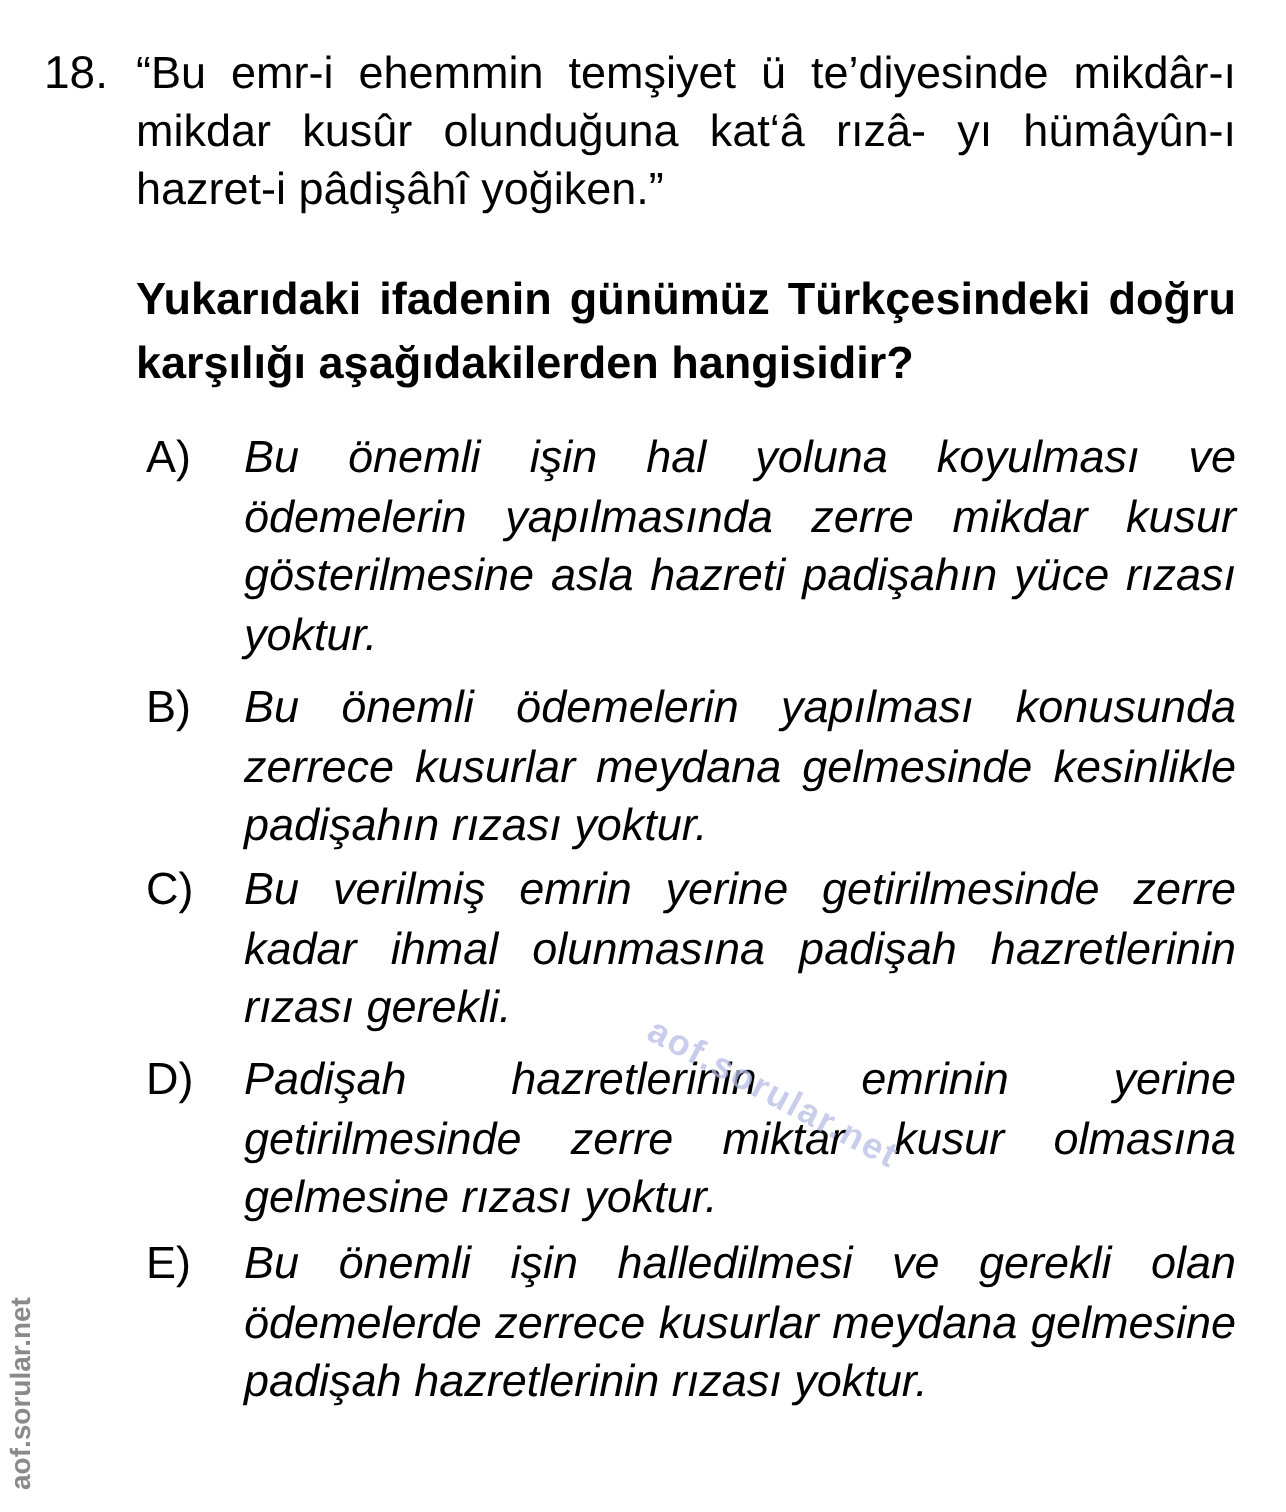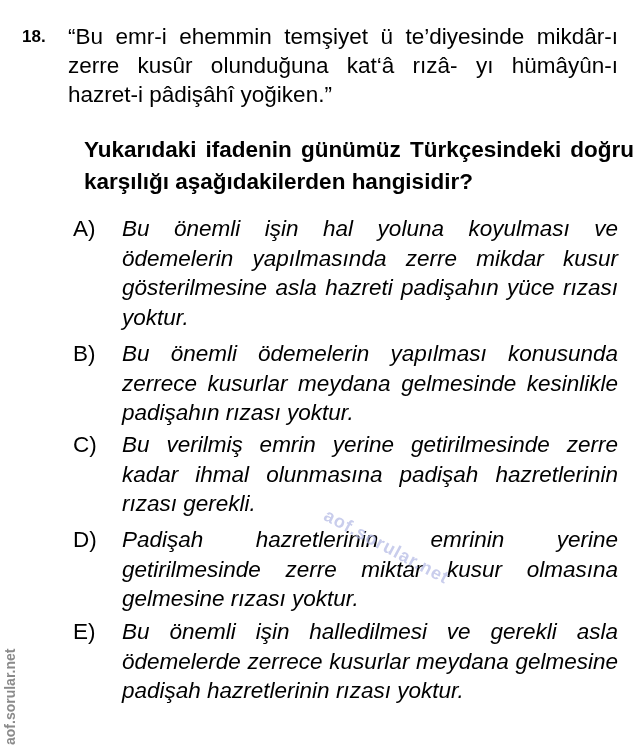--- a/index.html
+++ b/index.html
@@ -18,22 +18,22 @@
     .question {
       position: absolute;
       left: 0;
       top: 0;
       width: 643px;
     }
     .q-number {
       position: absolute;
       left: 22px;
       top: 22px;
-      font-size: 17px;
-      font-weight: bold;
+      font-size: 23px;
+      font-weight: normal;
       line-height: 29px;
     }
     .q-quote {
       position: absolute;
       left: 68px;
       top: 22px;
       width: 550px;
       font-size: 22.5px;
       line-height: 29px;
       text-align: justify;
@@ -42,21 +42,20 @@
     .q-prompt {
       position: absolute;
       left: 68px;
       top: 134px;
       width: 550px;
       font-size: 22.5px;
       font-weight: bold;
       line-height: 32px;
       text-align: justify;
       text-align-last: left;
-      margin-left: 16px;
     }
     .option {
       position: absolute;
       left: 0;
       width: 643px;
     }
     .opt-label {
       position: absolute;
       left: 73px;
       top: 0;
@@ -97,21 +96,21 @@
       transform: rotate(-90deg);
       transform-origin: left top;
       white-space: nowrap;
     }
   </style>
 </head>
 <body>
 
 <div class="question">
   <div class="q-number">18.</div>
-  <div class="q-quote">“Bu emr-i ehemmin temşiyet ü te’diyesinde mikdâr-ı zerre kusûr olunduğuna kat‘â rızâ- yı hümâyûn-ı hazret-i pâdişâhî yoğiken.”</div>
+  <div class="q-quote">“Bu emr-i ehemmin temşiyet ü te’diyesinde mikdâr-ı mikdar kusûr olunduğuna kat‘â rızâ- yı hümâyûn-ı hazret-i pâdişâhî yoğiken.”</div>
   <div class="q-prompt">Yukarıdaki ifadenin günümüz Türkçesindeki doğru karşılığı aşağıdakilerden hangisidir?</div>
 </div>
 
 <div class="option" style="top:214px;">
   <span class="opt-label">A)</span>
   <div class="opt-text">Bu önemli işin hal yoluna koyulması ve ödemelerin yapılmasında zerre mikdar kusur gösterilmesine asla hazreti padişahın yüce rızası yoktur.</div>
 </div>
 
 <div class="option" style="top:339px;">
   <span class="opt-label">B)</span>
@@ -123,17 +122,17 @@
   <div class="opt-text">Bu verilmiş emrin yerine getirilmesinde zerre kadar ihmal olunmasına padişah hazretlerinin rızası gerekli.</div>
 </div>
 
 <div class="option" style="top:525px;">
   <span class="opt-label">D)</span>
   <div class="opt-text">Padişah hazretlerinin emrinin yerine getirilmesinde zerre miktar kusur olmasına gelmesine rızası yoktur.</div>
 </div>
 
 <div class="option" style="top:617px;">
   <span class="opt-label">E)</span>
-  <div class="opt-text">Bu önemli işin halledilmesi ve gerekli asla ödemelerde zerrece kusurlar meydana gelmesine padişah hazretlerinin rızası yoktur.</div>
+  <div class="opt-text">Bu önemli işin halledilmesi ve gerekli olan ödemelerde zerrece kusurlar meydana gelmesine padişah hazretlerinin rızası yoktur.</div>
 </div>
 
 <div class="watermark-diagonal">aof.sorular.net</div>
 <div class="watermark-vertical">aof.sorular.net</div>
 
 </body></html>

